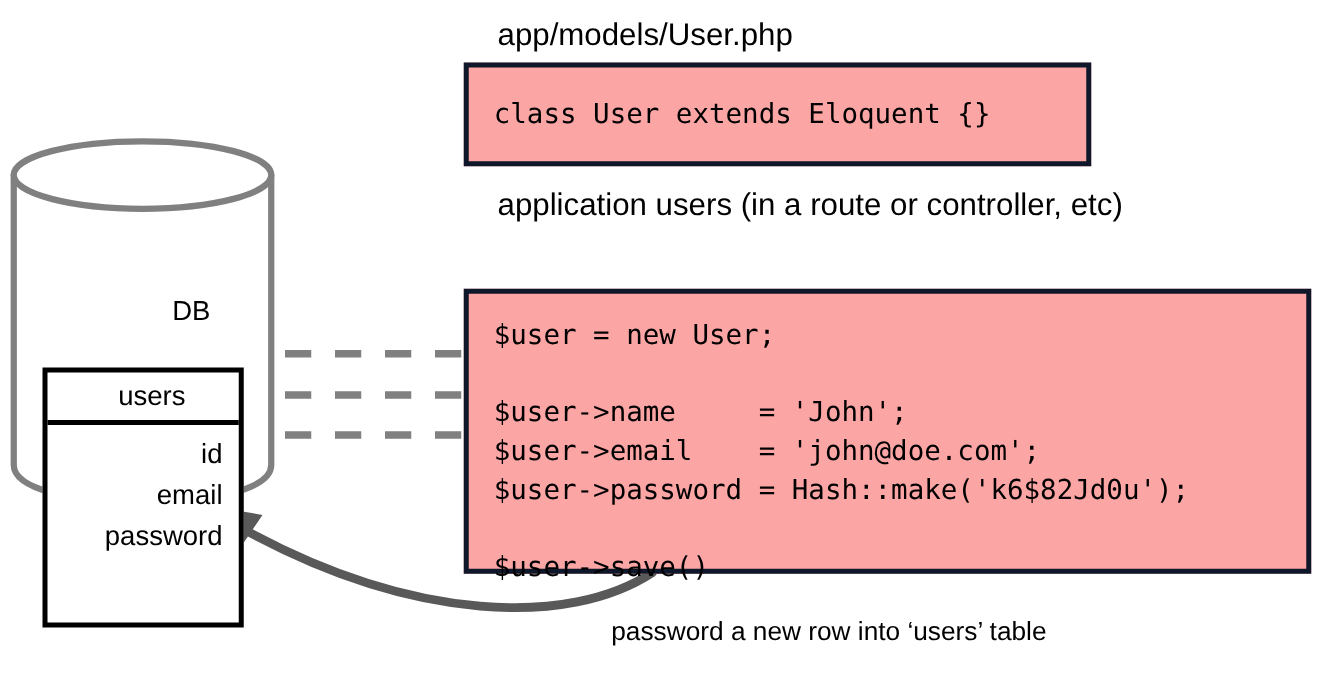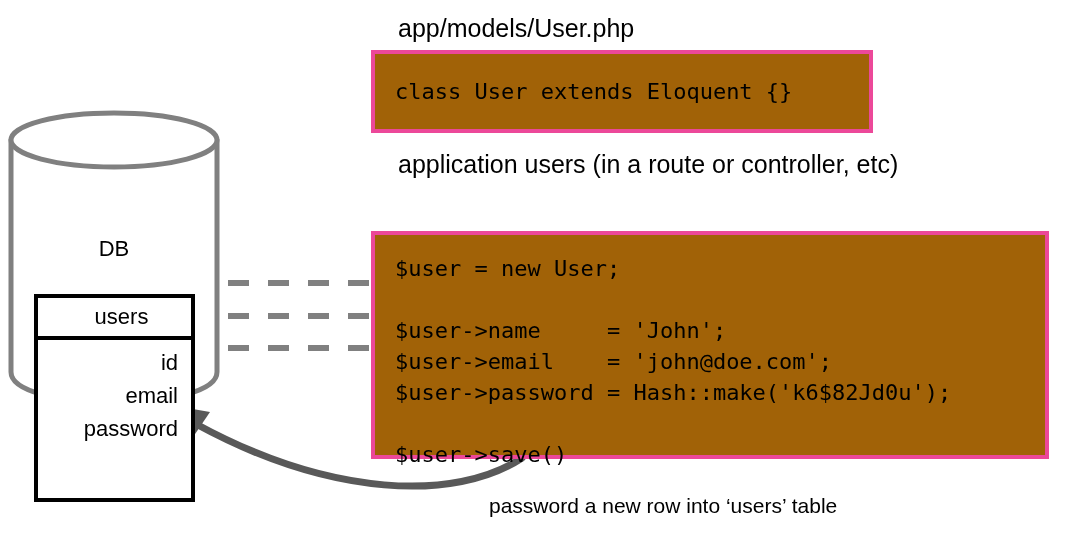--- a/index.html
+++ b/index.html
@@ -34,22 +34,22 @@
     line-height: 24px;
     color: #000000;
     white-space: nowrap;
   }
   #model-file-label { left: 398px; top: 16px; }
   #app-code-label   { left: 398px; top: 152px; }
 
   
   .code-box {
     position: absolute;
-    background: #a16207;
-    border: 4px solid #ec4899;
+    background: #fca5a5;
+    border: 4px solid #0f172a;
     box-sizing: border-box;
   }
   #model-code-box {
     left: 371px;
     top: 50px;
     width: 502px;
     height: 83px;
   }
   #app-code-box {
     left: 371px;
@@ -87,20 +87,21 @@
   #db-label {
     position: absolute;
     left: 0px;
     top: 128px;
     width: 228px;
     text-align: center;
     font-family: "Liberation Sans", sans-serif;
     font-size: 22px;
     line-height: 26px;
     color: #000000;
+    padding-left: 39px;
   }
 
   
   #users-table-box {
     position: absolute;
     left: 34px;
     top: 175px;
     width: 161px;
     height: 208px;
     background: #ffffff;

